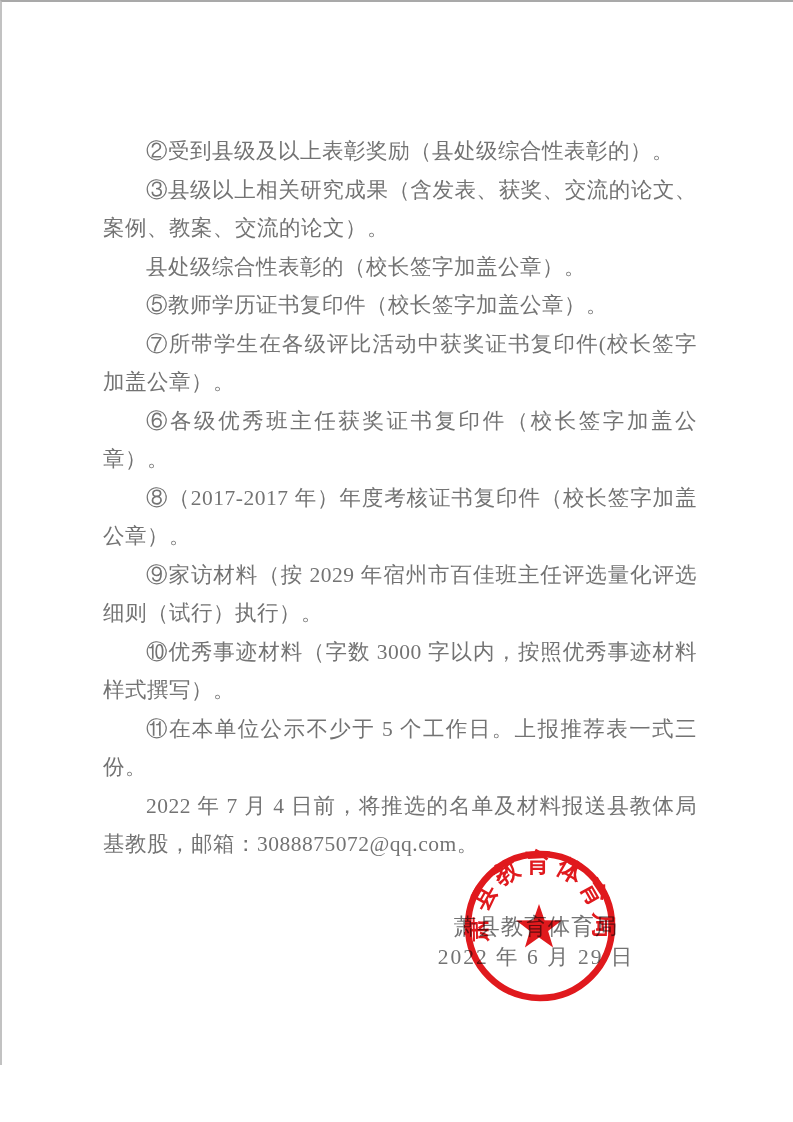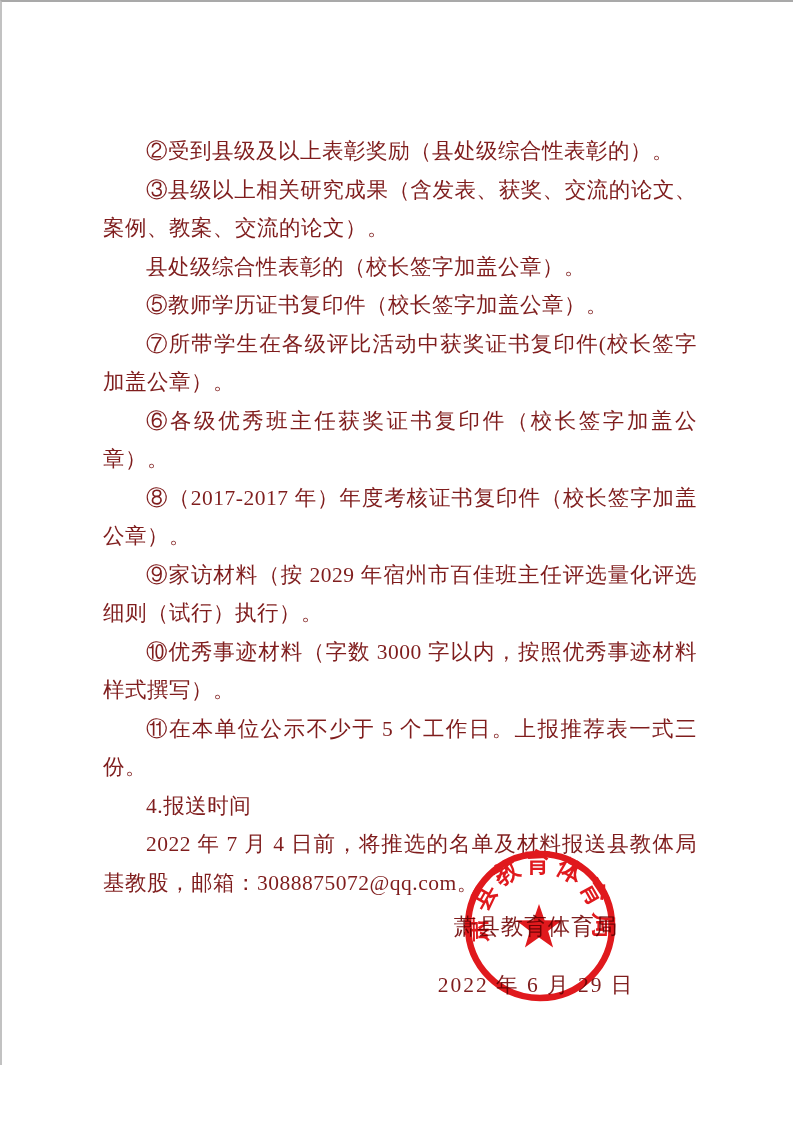--- a/index.html
+++ b/index.html
@@ -10,21 +10,21 @@
   .page {
     position: relative;
     width: 793px;
     height: 1065px;
     background: #ffffff;
     border-top: 2px solid #a9a9a9;
     border-left: 2px solid #c2c2c2;
     box-sizing: border-box;
     overflow: hidden;
     font-family: "Liberation Serif", "DejaVu Serif", serif;
-    color: #7f1d1d;
+    color: #737373;
   }
   .doc-text {
     position: absolute;
     left: 101px;
     top: 130px;
     width: 594px;
     font-size: 21.5px;
     line-height: 38.5px;
     letter-spacing: 0.5px;
   }
@@ -43,21 +43,21 @@
     z-index: 3;
     mix-blend-mode: multiply;
   }
   .sig-org {
     font-size: 22.5px;
     line-height: 30px;
     letter-spacing: 1px;
     white-space: nowrap;
   }
   .sig-date {
-    margin-top: 28px;
+    margin-top: 0;
     font-size: 21.5px;
     line-height: 30px;
     letter-spacing: 2px;
     white-space: nowrap;
   }
   .seal {
     position: absolute;
     left: 458px;
     top: 845px;
     width: 160px;
@@ -78,21 +78,20 @@
     <p>②受到县级及以上表彰奖励（县处级综合性表彰的）。</p>
     <p>③县级以上相关研究成果（含发表、获奖、交流的论文、案例、教案、交流的论文）。</p>
     <p>县处级综合性表彰的（校长签字加盖公章）。</p>
     <p>⑤教师学历证书复印件（校长签字加盖公章）。</p>
     <p>⑦所带学生在各级评比活动中获奖证书复印件(校长签字加盖公章）。</p>
     <p>⑥各级优秀班主任获奖证书复印件（校长签字加盖公章）。</p>
     <p>⑧（2017-2017 年）年度考核证书复印件（校长签字加盖公章）。</p>
     <p>⑨家访材料（按 2029 年宿州市百佳班主任评选量化评选细则（试行）执行）。</p>
     <p>⑩优秀事迹材料（字数 3000 字以内，按照优秀事迹材料样式撰写）。</p>
     <p>⑪在本单位公示不少于 5 个工作日。上报推荐表一式三份。</p>
-    <p>4.报送时间</p>
     <p>2022 年 7 月 4 日前，将推选的名单及材料报送县教体局基教股，邮箱：3088875072@qq.com。</p>
   </div>
 
   <svg class="seal" viewBox="0 0 160 160">
     <circle cx="80" cy="79" r="72" fill="none" stroke-width="6.5" stroke="#e0191d"></circle>
     <defs>
       <path id="sealArc" d="M 30.2,102.2 A 55,55 0 1 1 129.9,102.2" fill="none"></path>
     </defs>
     <text font-size="25" letter-spacing="4" fill="#e0191d">
       <textPath href="#sealArc" startOffset="50%" text-anchor="middle">萧县教育体育局</textPath>

